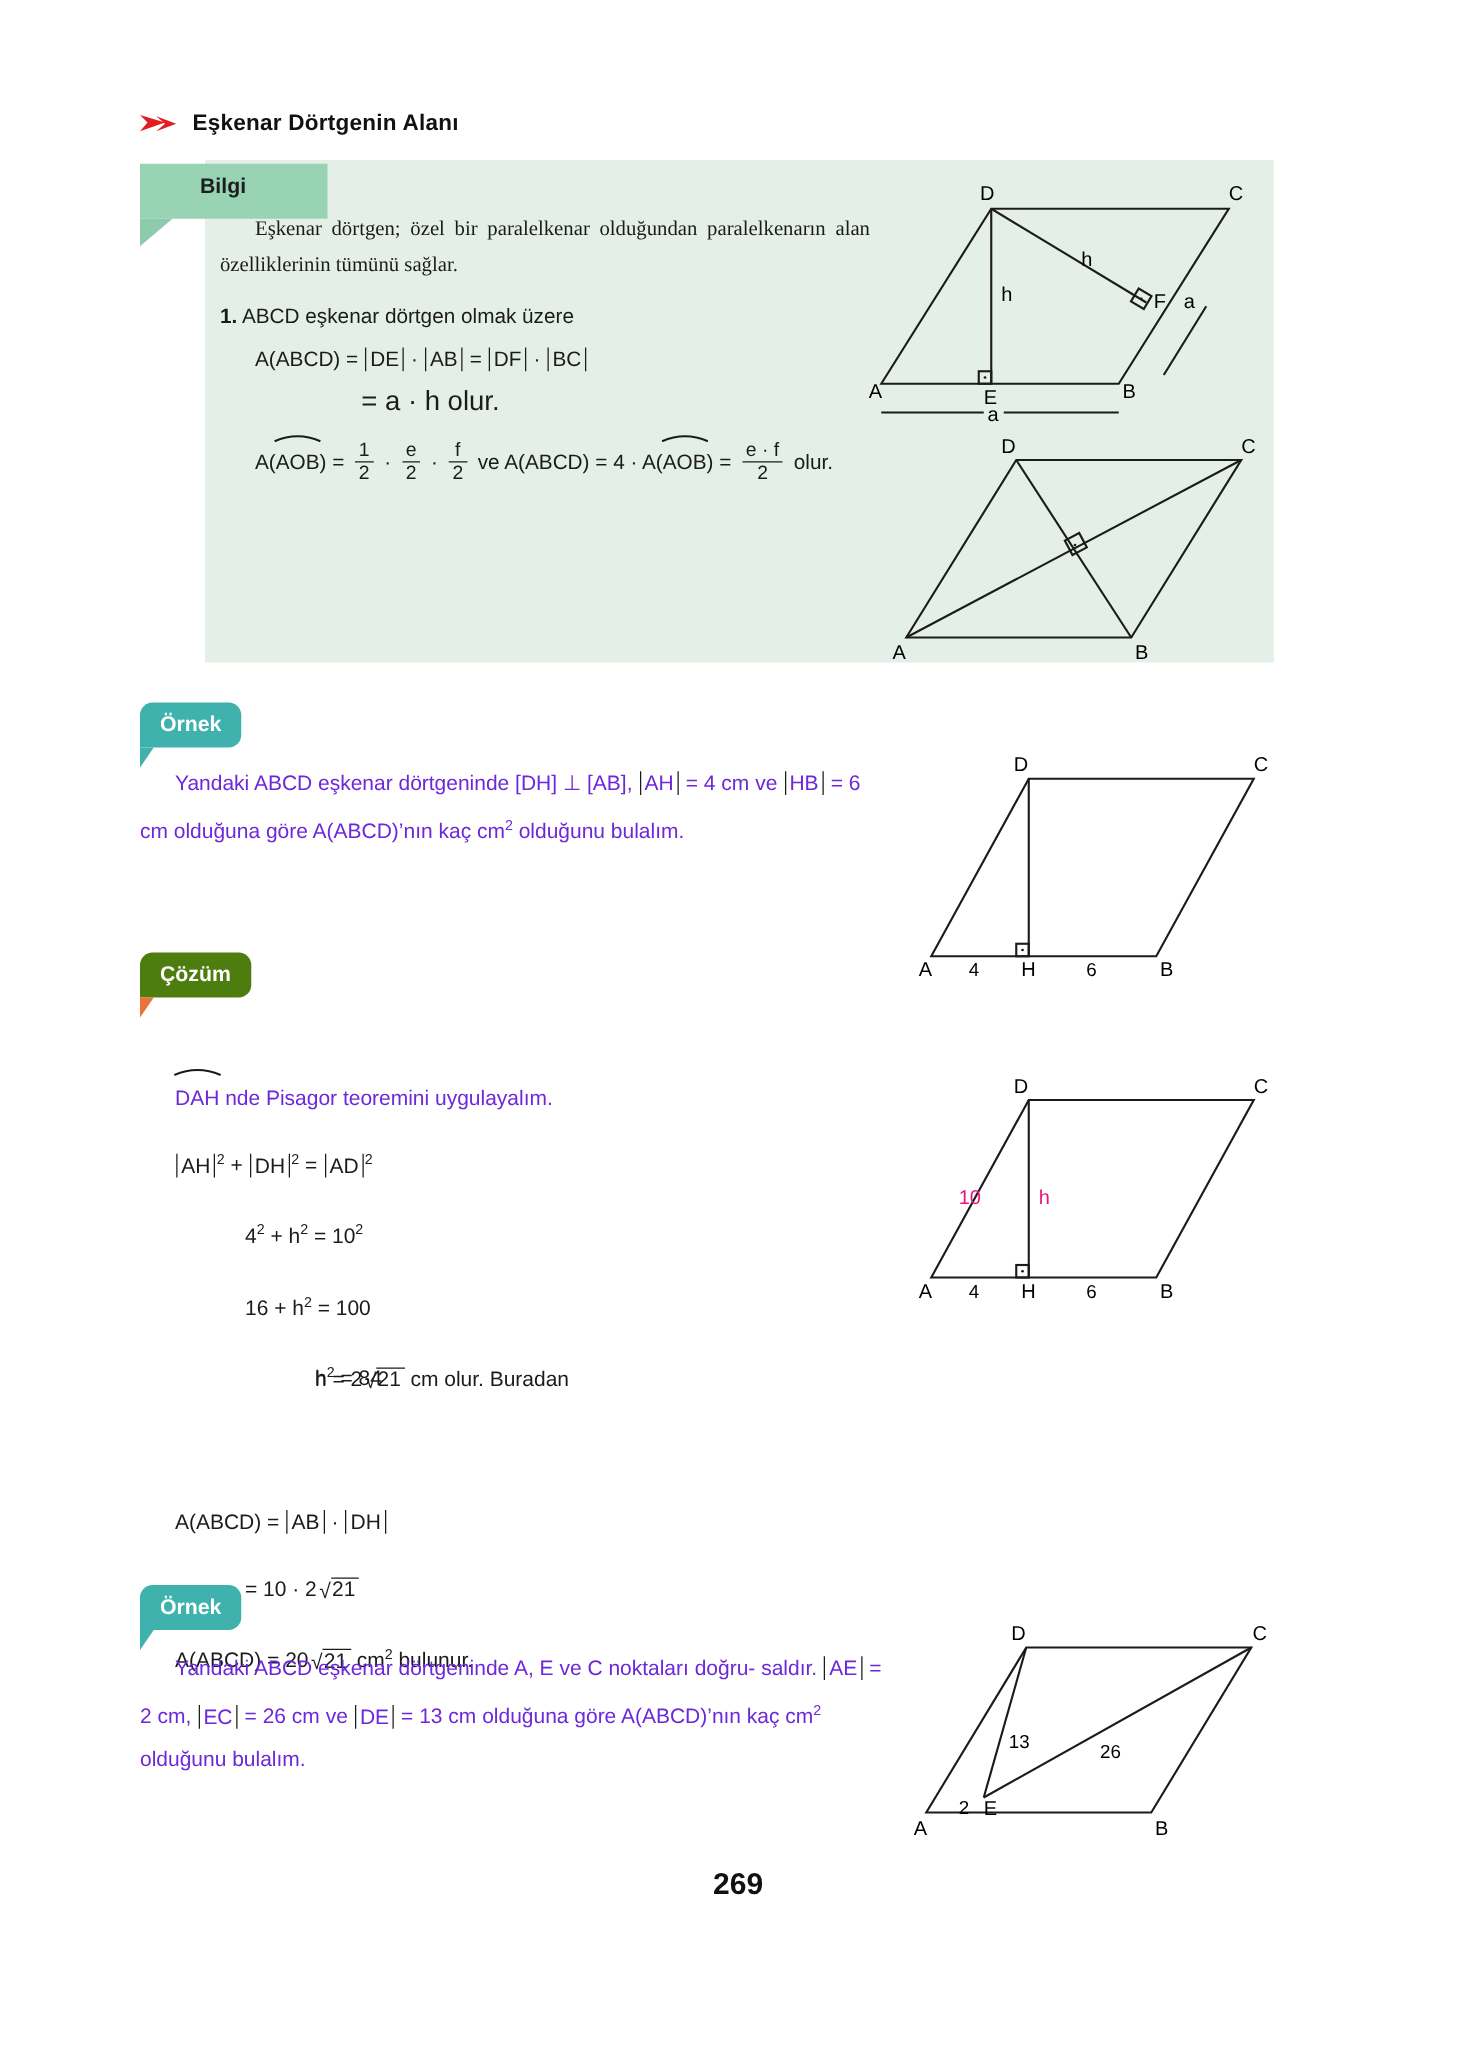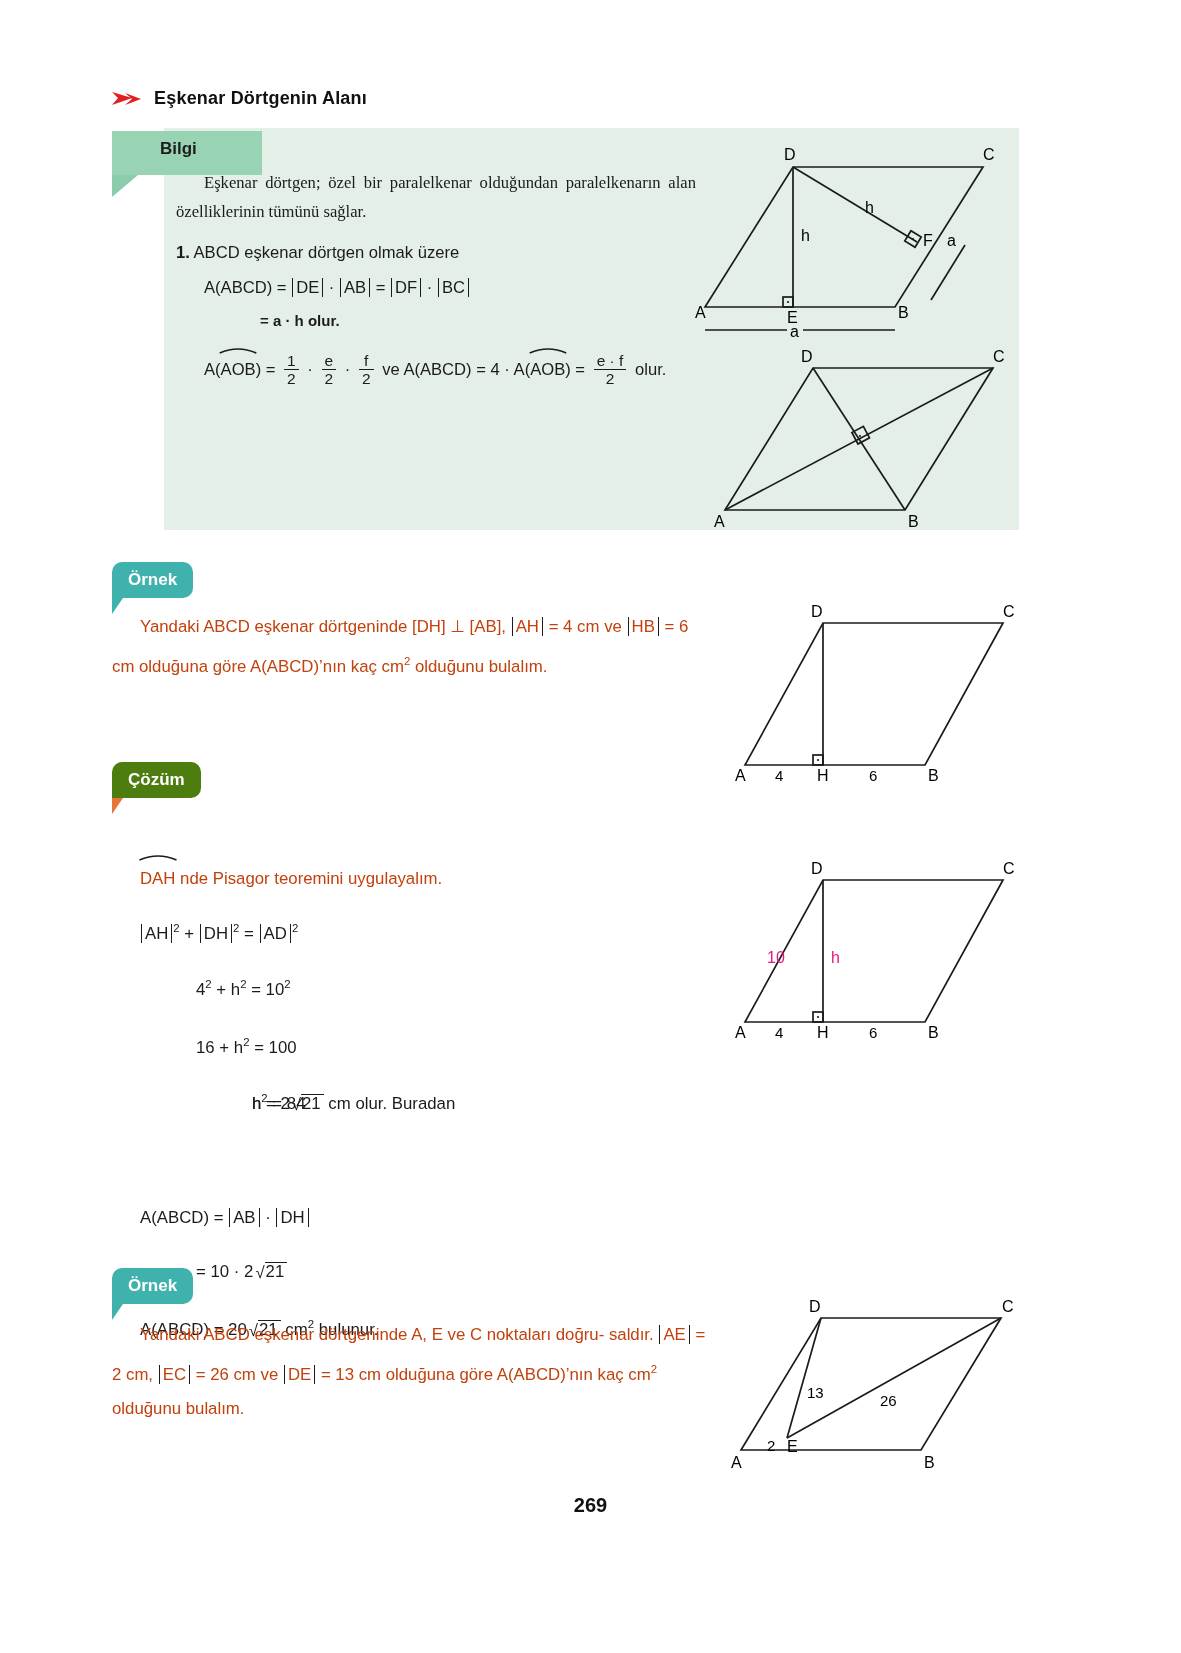--- a/index.html
+++ b/index.html
@@ -49,21 +49,21 @@
     position:absolute;left:176px;top:168px;
     width:520px;
     font-size:16.6px;line-height:29px;color:#1b1b1b;
   }
   .bilgi-body p{margin:0 0 4px 0;}
   .just{text-align:justify;text-align-last:left;font-family:Liberation Serif, serif;}
   .indent{text-indent:28px;}
   .b{font-weight:bold;}
 
   .eq-row{margin:6px 0 0 28px;font-size:16.6px;}
-  .eq-row2{margin:4px 0 0 84px;font-size:15px;font-weight:bold;}
+  .eq-row2{margin:4px 0 0 113px;font-size:22px;}
 
   .abs{
     display:inline-block;
     border-left:1.6px solid #1b1b1b;
     border-right:1.6px solid #1b1b1b;
     padding:0 3px;margin:0 1px;
     line-height:1.15;
   }
   sup{font-size:.68em;}
 
@@ -104,32 +104,32 @@
     border-bottom:16px solid transparent;
   }
   .tail-orange{
     border-left:11px solid #e8743b;
     border-bottom:16px solid transparent;
   }
 
   
   .para{
     position:absolute;
-    font-size:16.8px;line-height:34px;color:#c2410c;
+    font-size:16.8px;line-height:34px;color:#6d28d9;
   }
 
   .step{position:absolute;font-size:16.8px;line-height:1.1;}
 
   
   .fig{position:absolute;}
   .fig svg{display:block;overflow:visible;}
 
   .pagenum{
     position:absolute;left:0;right:0;top:1494px;
-    text-align:center;font-size:20px;font-weight:bold;color:#111;
+    text-align:center;font-size:24px;font-weight:bold;color:#111;
   }
 </style>
 </head>
 <body>
 
 <div class="page">
 
   <div class="sec-head">
     <svg class="sec-arrow" viewBox="0 0 30 18">
       <path d="M0 2 L20 8 L0 15 L6 8 Z" fill="#e02020"></path>

